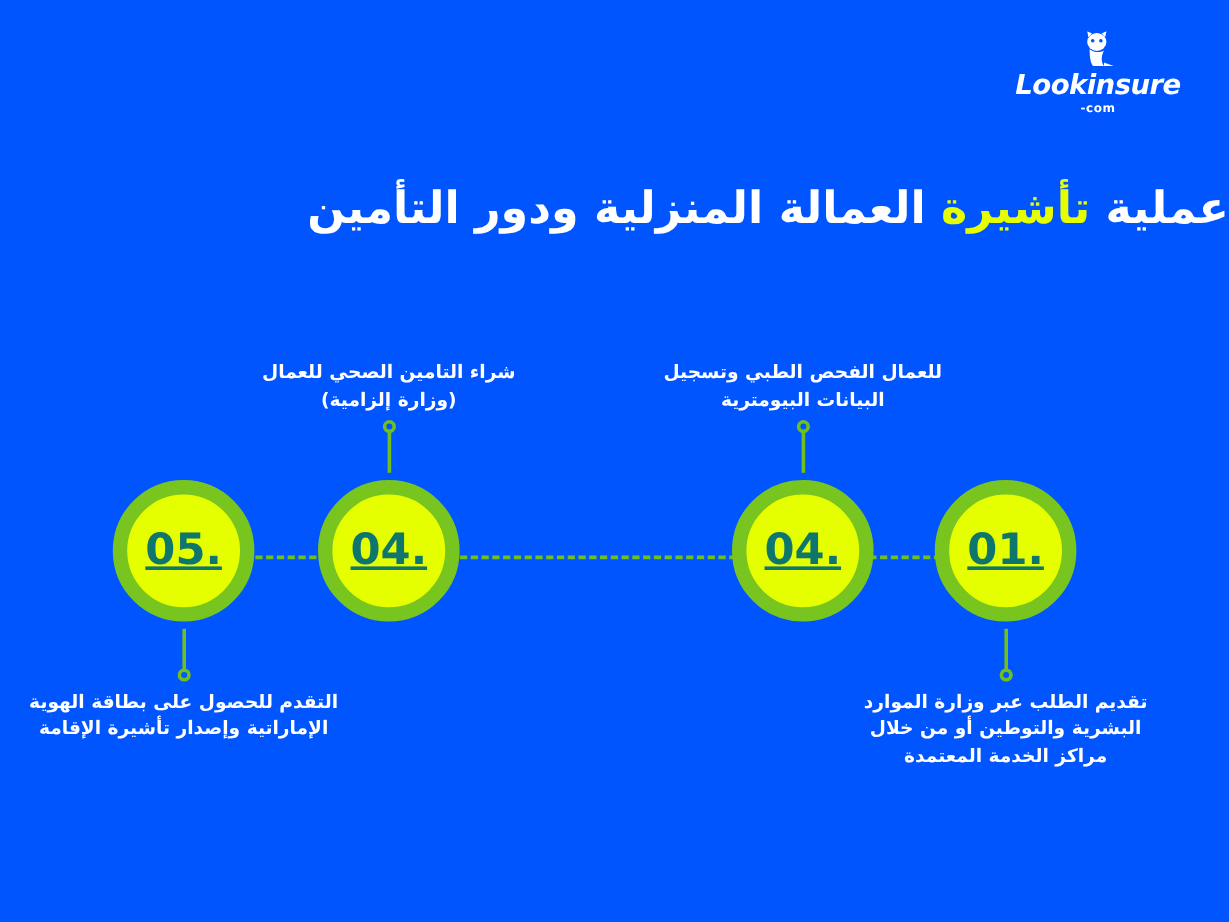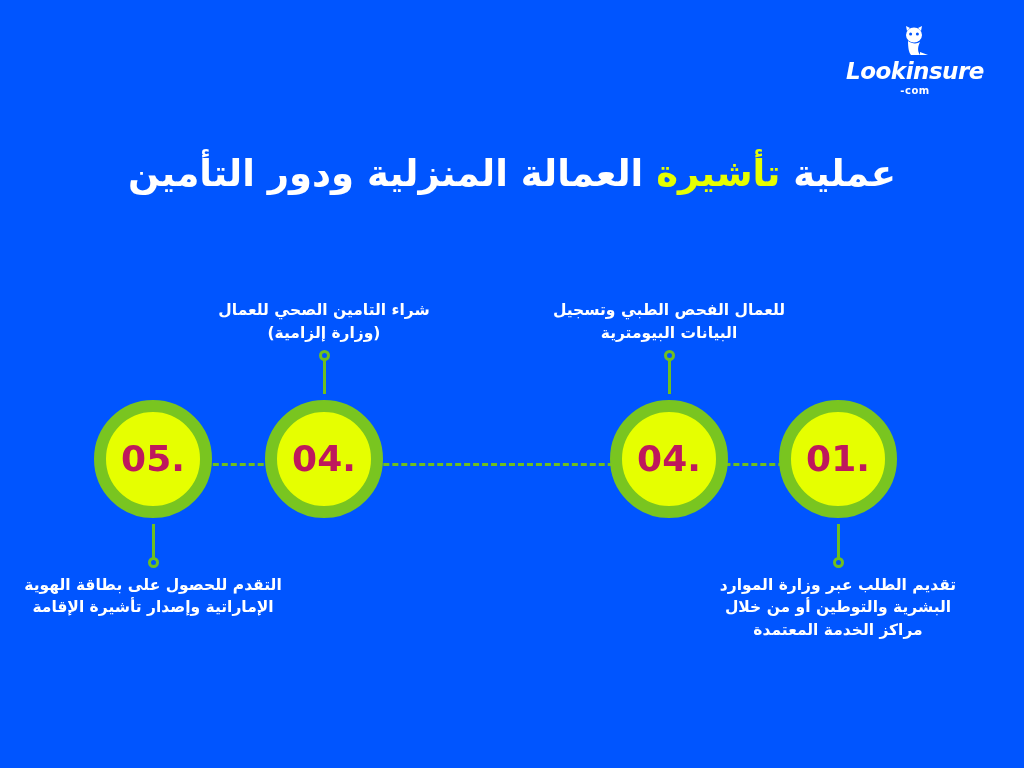--- a/index.html
+++ b/index.html
@@ -46,21 +46,21 @@
     letter-spacing: 0.5px;
     line-height: 1.5;
   }
 
   
   .title {
     position: absolute;
     top: 152px;
     left: 0;
     width: 1024px;
-    text-align: center;
+    text-align: right;
     font-size: 37px;
     font-weight: bold;
     color: #FFFFFF;
     direction: rtl;
     white-space: nowrap;
     letter-spacing: 0px;
   }
   .title .hl { color: #E6FF00; }
 
   
@@ -88,23 +88,24 @@
     background: #E6FF00;
     border: 12px solid #79C520;
     box-sizing: border-box;
     display: flex;
     align-items: center;
     justify-content: center;
   }
   .node-num {
     font-size: 36px;
     font-weight: bold;
-    color: #be185d;
+    color: #0f766e;
     direction: ltr;
     line-height: 1;
+    text-decoration: underline;
   }
 
   
   .stem {
     position: absolute;
     width: 3px;
     background: #6FBF1F;
     left: 50%;
     margin-left: -1.5px;
   }

